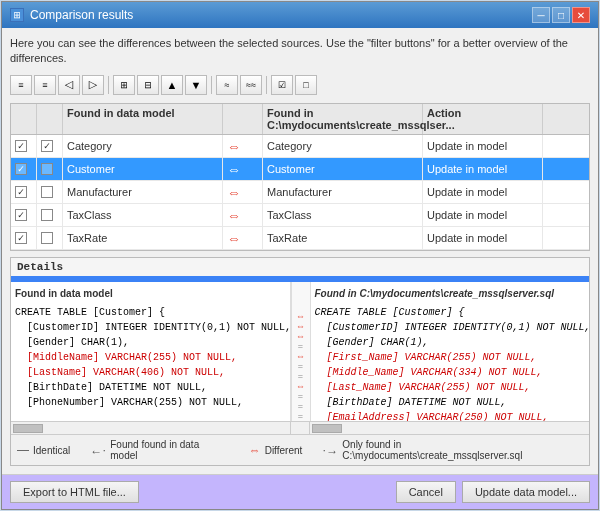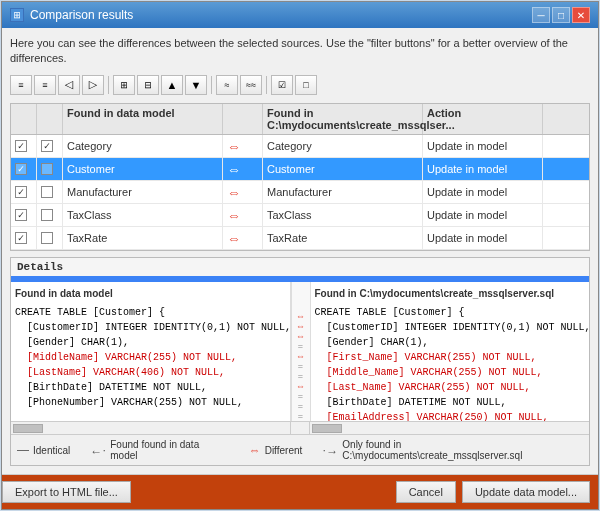--- a/index.html
+++ b/index.html
@@ -181,20 +181,21 @@
       overflow: auto;
       padding: 4px;
       font-family: 'Courier New', monospace;
       font-size: 10px;
       line-height: 1.5;
       border-right: 1px solid #ddd;
       background: white;
     }
     .code-panel:last-child {
       border-right: none;
+      font-style: italic;
     }
     .code-panel-header {
       font-size: 10px;
       font-weight: bold;
       color: #333;
       margin-bottom: 4px;
       font-family: 'Segoe UI', sans-serif;
     }
     .code-line {
       display: flex;
@@ -232,22 +233,22 @@
       gap: 4px;
       font-size: 10px;
       color: #333;
     }
     .legend-icon {
       font-size: 12px;
     }
     .bottom-bar {
       display: flex;
       justify-content: space-between;
-      padding: 6px 8px 6px 0;
-      background: #c2410c;
+      padding: 6px 8px 6px 8px;
+      background: #c4b5fd;
       border-top: 1px solid #ccc;
       flex-shrink: 0;
       align-items: center;
     }
     .bottom-btn {
       padding: 4px 12px;
       border: 1px solid #aaa;
       background: linear-gradient(to bottom, #f5f5f5, #e0e0e0);
       cursor: pointer;
       font-size: 11px;
@@ -451,21 +452,21 @@
             <div class="code-line">
                 <span class="code-text">  [CustomerID] INTEGER IDENTITY(0,1) NOT NULL,</span>
               </div>
             <div class="code-line">
                 <span class="code-text">  [Gender] CHAR(1),</span>
               </div>
             <div class="code-line">
                 <span class="code-text red">  [First_Name] VARCHAR(255) NOT NULL,</span>
               </div>
             <div class="code-line">
-                <span class="code-text red">  [Middle_Name] VARCHAR(255) NOT NULL,</span>
+                <span class="code-text red">  [Middle_Name] VARCHAR(334) NOT NULL,</span>
               </div>
             <div class="code-line">
                 <span class="code-text red">  [Last_Name] VARCHAR(255) NOT NULL,</span>
               </div>
             <div class="code-line">
                 <span class="code-text">  [BirthDate] DATETIME NOT NULL,</span>
               </div>
             <div class="code-line">
                 <span class="code-text red">  [EmailAddress] VARCHAR(250) NOT NULL,</span>
               </div>

